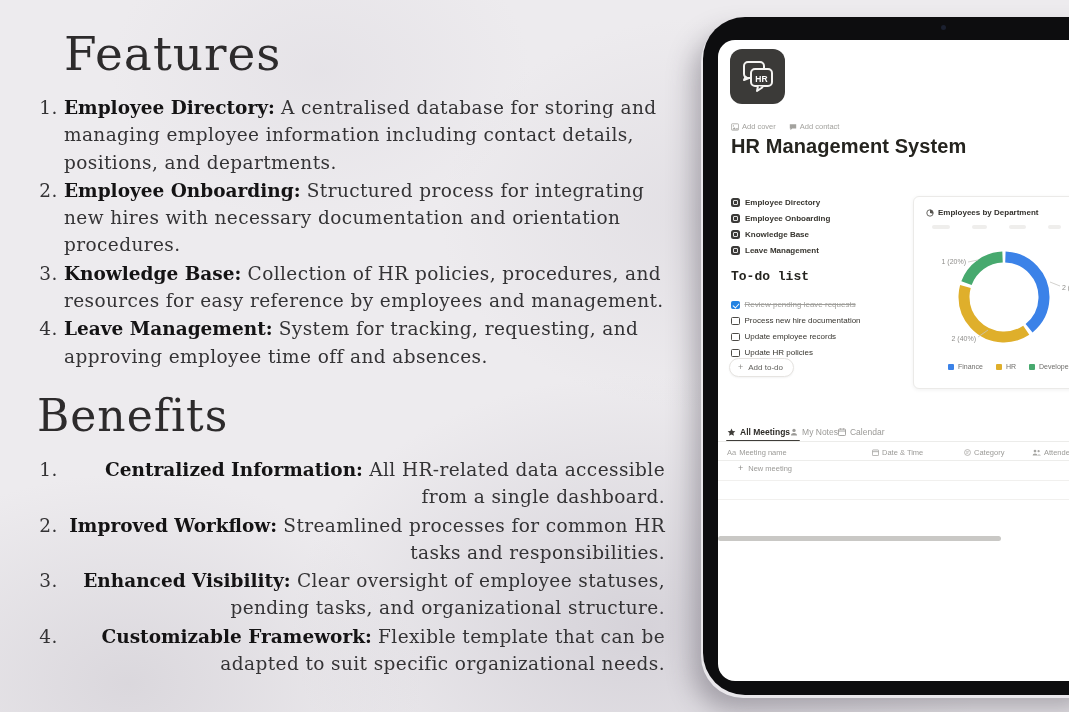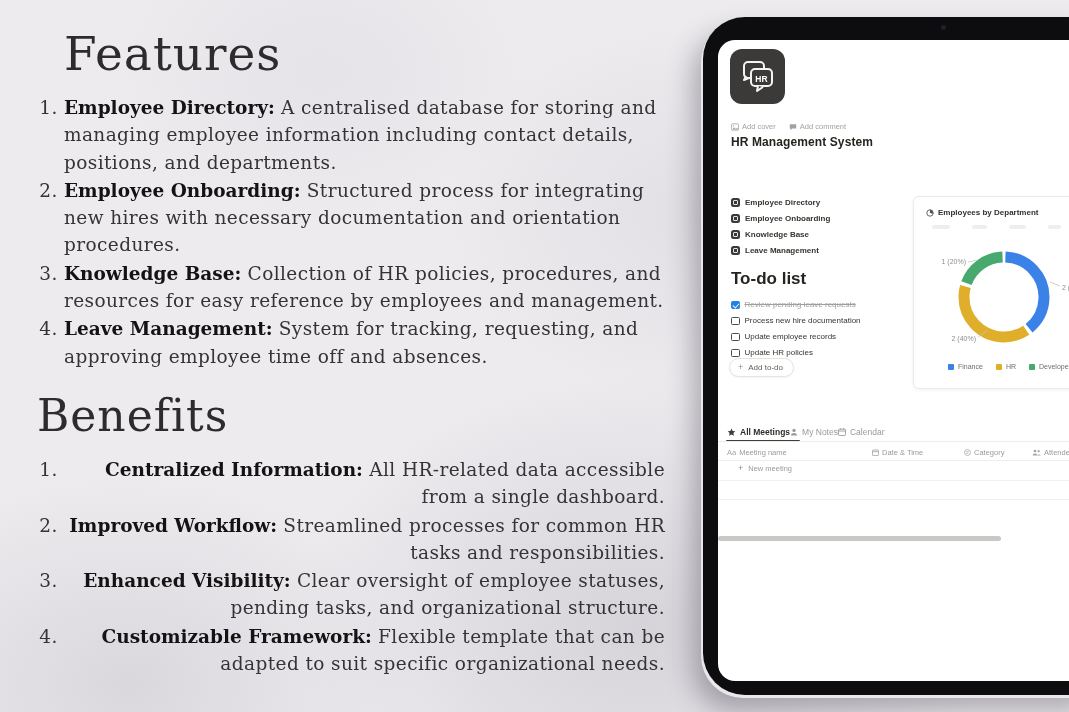--- a/index.html
+++ b/index.html
@@ -39,32 +39,32 @@
 
   
   .hr-logo { position:absolute; left:12px; top:9px; width:55px; height:55px; background:#3b3a38;
     border-radius:12px; display:flex; align-items:center; justify-content:center; }
 
   
   .page-toolbar { position:absolute; left:13px; top:82px; display:flex; gap:13px;
     color:#a3a29e; font-size:7.5px; align-items:flex-start; }
   .page-toolbar .tb-item { display:flex; align-items:center; gap:3px; cursor:pointer; }
 
-  .page-title { position:absolute; left:13px; top:95px; font-size:12px; font-weight:700;
+  .page-title { position:absolute; left:13px; top:95px; font-size:20px; font-weight:700;
     color:#25241f; letter-spacing:.1px; }
 
   
   .nav-links { position:absolute; left:13px; top:154px; }
   .nav-link { display:flex; align-items:center; gap:5px; height:16px; font-size:8px;
     font-weight:600; color:#37352f; }
   .nav-ico { width:9px; height:9px; background:#3b3a38; border-radius:2.5px; position:relative; flex:0 0 9px; }
   .nav-ico::after { content:""; position:absolute; left:2px; top:2px; right:2px; bottom:2px;
     border:1px solid rgba(255,255,255,.85); border-radius:1px; }
 
-  .todo-heading { position:absolute; left:13px; top:229px; font-size:17px; font-weight:700; color:#25241f; }
+  .todo-heading { position:absolute; left:13px; top:229px; font-size:13px; font-weight:700; color:#25241f;font-family:Liberation Mono, monospace; }
   .todo-list { position:absolute; left:13px; top:253px; }
   .todo-item { display:flex; align-items:flex-end; gap:5px; height:16px; font-size:8px; color:#37352f; }
   .cbx { width:8.5px; height:8.5px; border:1.2px solid #4d4b47; border-radius:1.5px; flex:0 0 8.5px; }
   .todo-item.done .cbx { background:#2383e2; border-color:#2383e2; position:relative; }
   .todo-item.done .cbx::after { content:""; position:absolute; left:2px; top:0.5px; width:3px; height:5px;
     border:solid #fff; border-width:0 1.3px 1.3px 0; transform:rotate(42deg); }
   .todo-item.done .todo-label { color:#a09f9b; text-decoration:line-through; }
   .add-todo-btn { position:absolute; left:11px; top:318px; display:flex; align-items:center; gap:5px;
     font-size:8px; color:#5f5e5a; padding:4px 10px 4px 8px; border:1px solid #e6e4e1; border-radius:11px;
     background:#fff; box-shadow:0 1px 2px rgba(0,0,0,.05); }
@@ -144,21 +144,21 @@
           <rect x="0.5" y="1" width="9" height="8" rx="1" fill="none" stroke="#a3a29e"></rect>
           <circle cx="3" cy="3.6" r="0.9" fill="#a3a29e"></circle>
           <path d="M1.5 8 l2.5 -2.6 l2 2 l1.6 -1.6 l1.6 2.2z" fill="#a3a29e"></path>
         </svg>
         <span>Add cover</span>
       </span>
       <span class="tb-item">
         <svg width="8" height="8" viewBox="0 0 10 10">
           <path d="M1 1.5 h8 v5.5 h-5 l-2.2 2 v-2 h-0.8z" fill="#a3a29e"></path>
         </svg>
-        <span>Add comment</span>
+        <span>Add contact</span>
       </span>
     </div>
 
     <div class="page-title">HR Management System</div>
 
     <div class="nav-links">
       <div class="nav-link">
         <span class="nav-ico"></span>
         <span>Employee Directory</span>
       </div>

